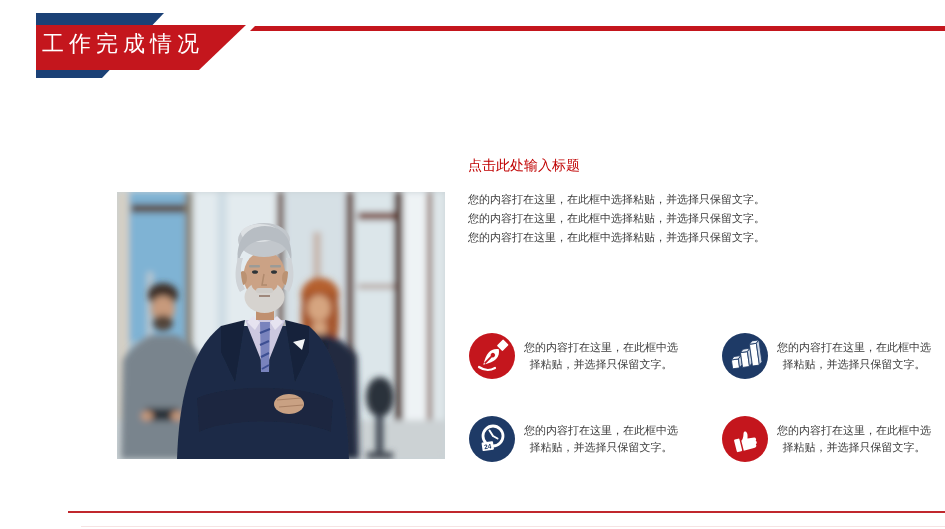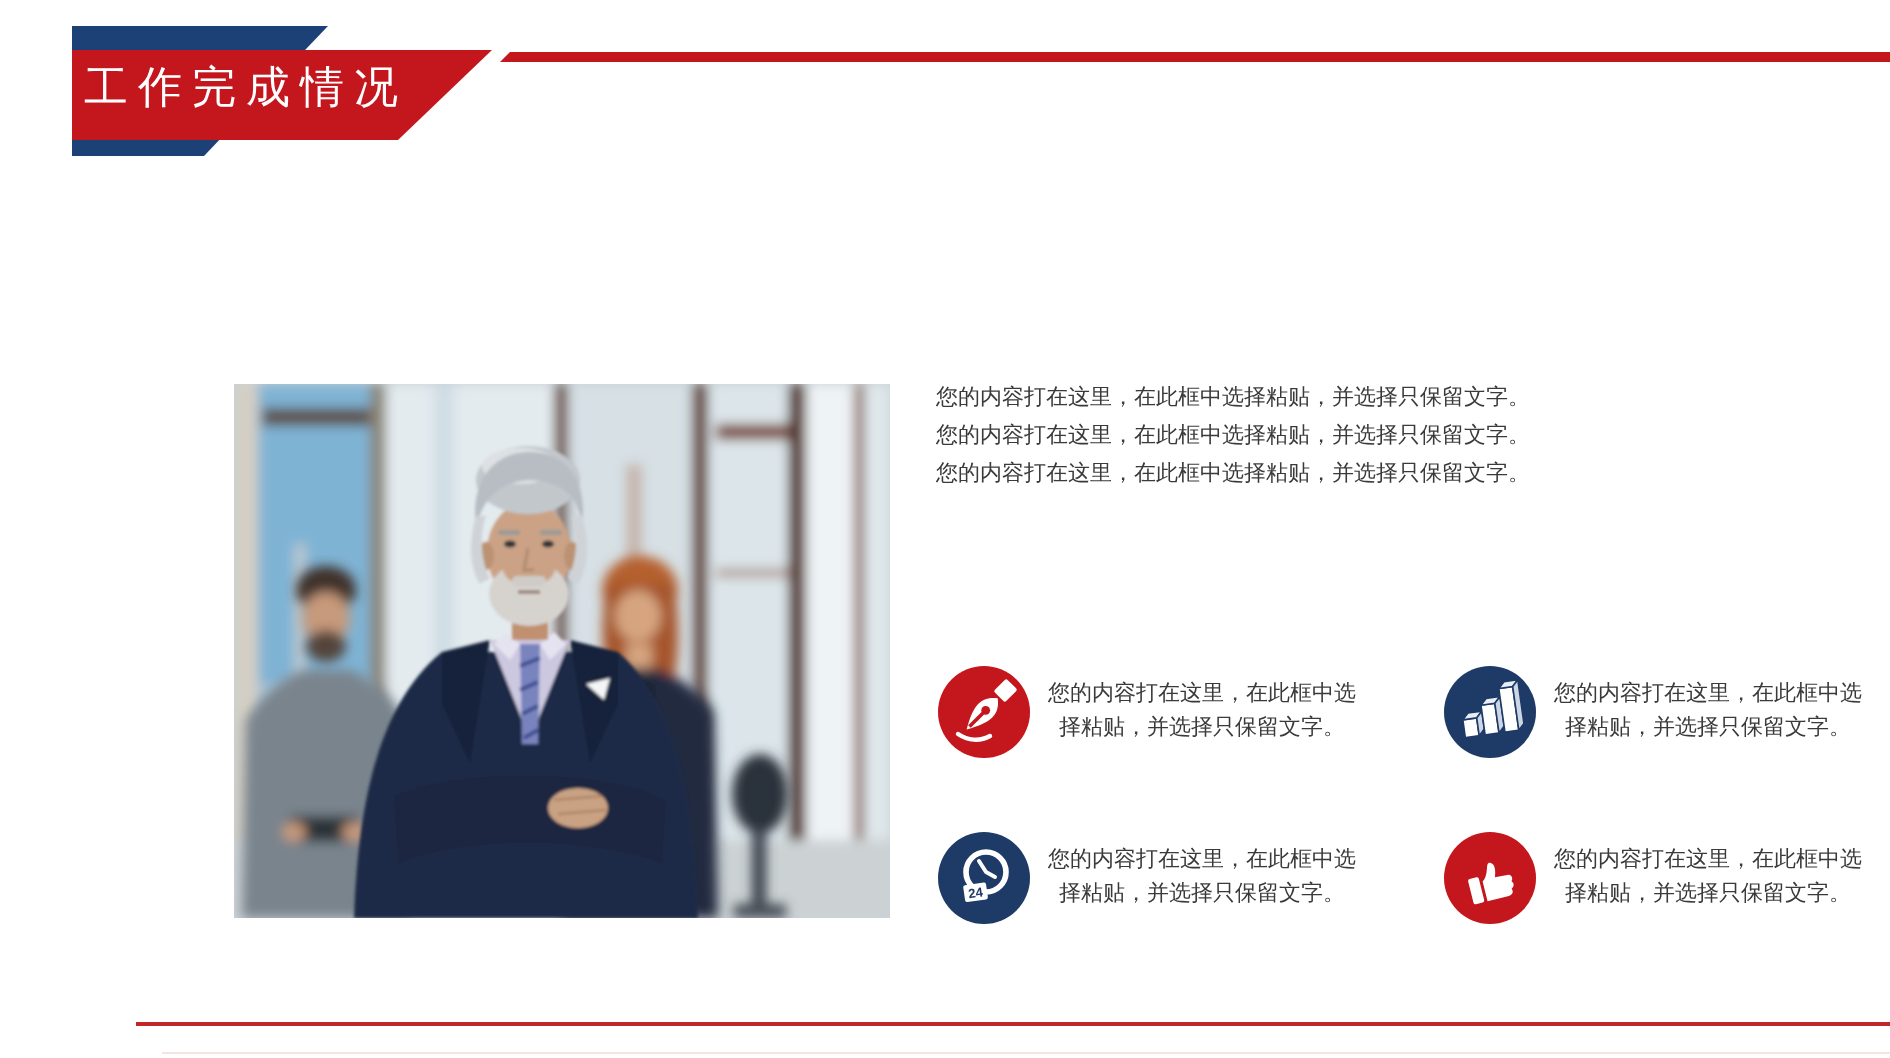--- a/index.html
+++ b/index.html
@@ -142,20 +142,21 @@
         <path d="M174,66 C178,80 177,92 172,100 L167,97 C172,88 172,74 169,66 Z" fill="#cfd3d7"></path>
         <rect x="132" y="73" width="11" height="2.5" rx="1" fill="#9b9b97"></rect>
         <rect x="153" y="73" width="11" height="2.5" rx="1" fill="#9b9b97"></rect>
         <ellipse cx="138" cy="80" rx="3" ry="1.8" fill="#2f3438"></ellipse>
         <ellipse cx="157" cy="80" rx="3" ry="1.8" fill="#2f3438"></ellipse>
         <path d="M147,82 L145,93 L150,93" stroke="#b08a6d" stroke-width="1.5" fill="none"></path>
       </g>
     </svg>
   </div>
 
+  <div class="section-title">点击此处输入标题</div>
 
   <div class="body-text">
     <div>您的内容打在这里，在此框中选择粘贴，并选择只保留文字。</div>
     <div>您的内容打在这里，在此框中选择粘贴，并选择只保留文字。</div>
     <div>您的内容打在这里，在此框中选择粘贴，并选择只保留文字。</div>
   </div>
 
   <div class="feature f1">
     <span class="icon-wrap">
       <svg viewBox="0 0 46 46" aria-hidden="true">

